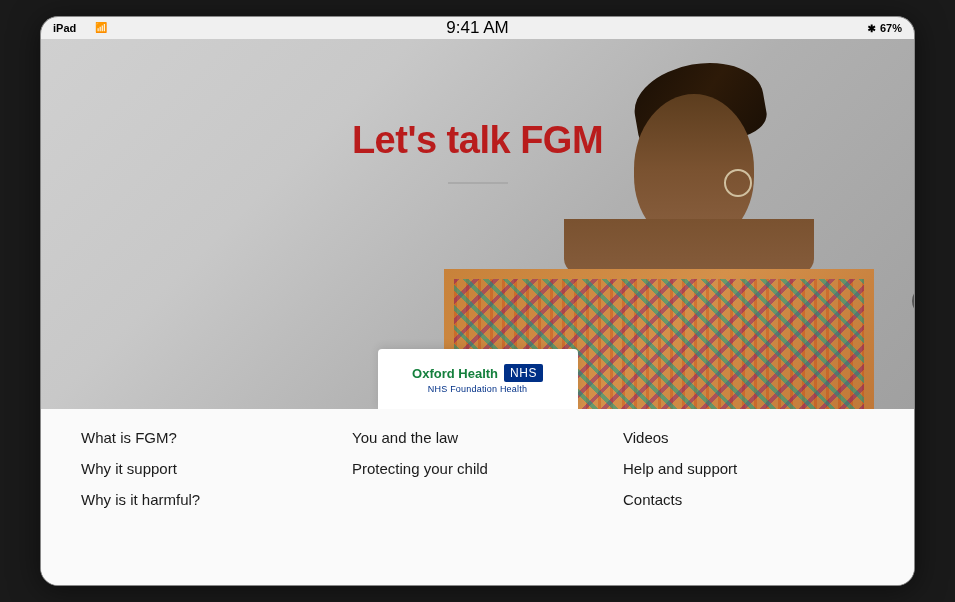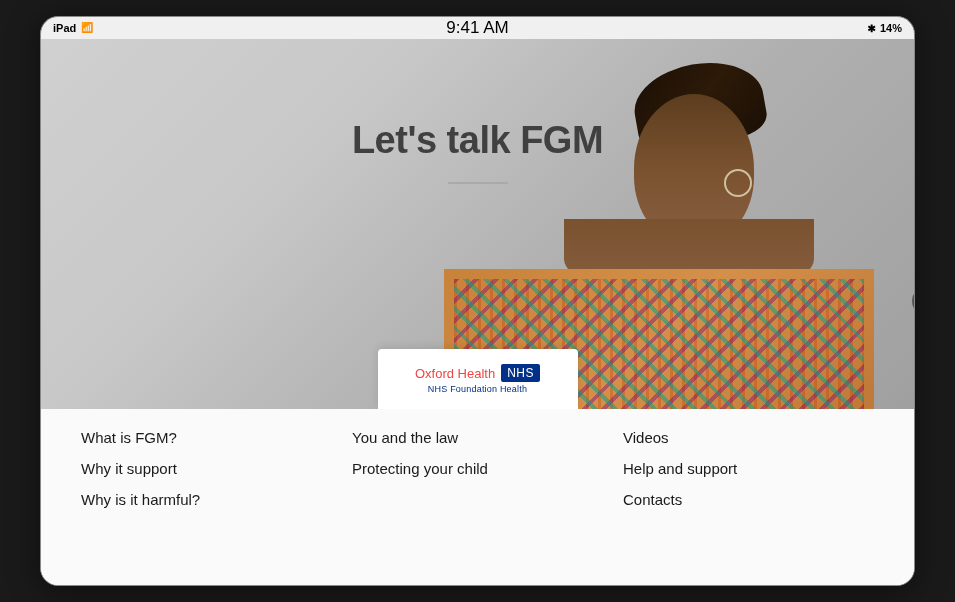--- a/index.html
+++ b/index.html
@@ -40,21 +40,21 @@
       padding: 0 12px;
       z-index: 100;
       font-size: 11px;
       font-weight: 600;
       color: #000;
     }
 
     .status-left {
       display: flex;
       align-items: flex-start;
-      gap: 5px;
+      gap: 19px;
     }
 
     .status-center {
       position: absolute;
       left: 50%;
       transform: translateX(-50%);
       font-size: 17px;
       font-weight: 500;
     }
 
@@ -94,21 +94,21 @@
       display: flex;
       flex-direction: column;
       align-items: center;
       justify-content: flex-start;
       padding-top: 80px;
     }
 
     .hero-title {
       font-size: 38px;
       font-weight: 700;
-      color: #404040;
+      color: #b91c1c;
       letter-spacing: -0.5px;
       text-align: right;
       z-index: 10;
     }
 
     .hero-divider {
       width: 60px;
       height: 2px;
       background: #aaa;
       margin-top: 20px;
@@ -135,22 +135,22 @@
     }
 
     .nhs-logo-row {
       display: flex;
       align-items: center;
       gap: 6px;
     }
 
     .nhs-text-oxford {
       font-size: 13px;
-      font-weight: 400;
-      color: #ef4444;
+      font-weight: 700;
+      color: #15803d;
     }
 
     .nhs-badge {
       background: #003087;
       color: white;
       font-size: 12px;
       font-weight: 400;
       padding: 2px 6px;
       border-radius: 2px;
       letter-spacing: 0.5px;
@@ -215,21 +215,21 @@
 <div class="ipad-frame">
 
   <div class="status-bar">
     <div class="status-left">
       <span>iPad</span>
       <span style="font-size:10px;">📶</span>
     </div>
     <div class="status-center">9:41 AM</div>
     <div class="status-right">
       <span style="font-size:10px;">✱</span>
-      <span>14%</span>
+      <span>67%</span>
     </div>
   </div>
 
   <div class="hero">
     <div class="hero-bg"></div>
 
     <div style="position:absolute;right:0;top:0;bottom:0;width:550px;overflow:hidden;">
 
       <div style="position:absolute;right:150px;top:25px;width:130px;height:80px;background:linear-gradient(135deg,#1a0f05,#2d1a08,#1a0f05);border-radius:60% 60% 30% 30%;transform:rotate(-10deg);"></div>
 

